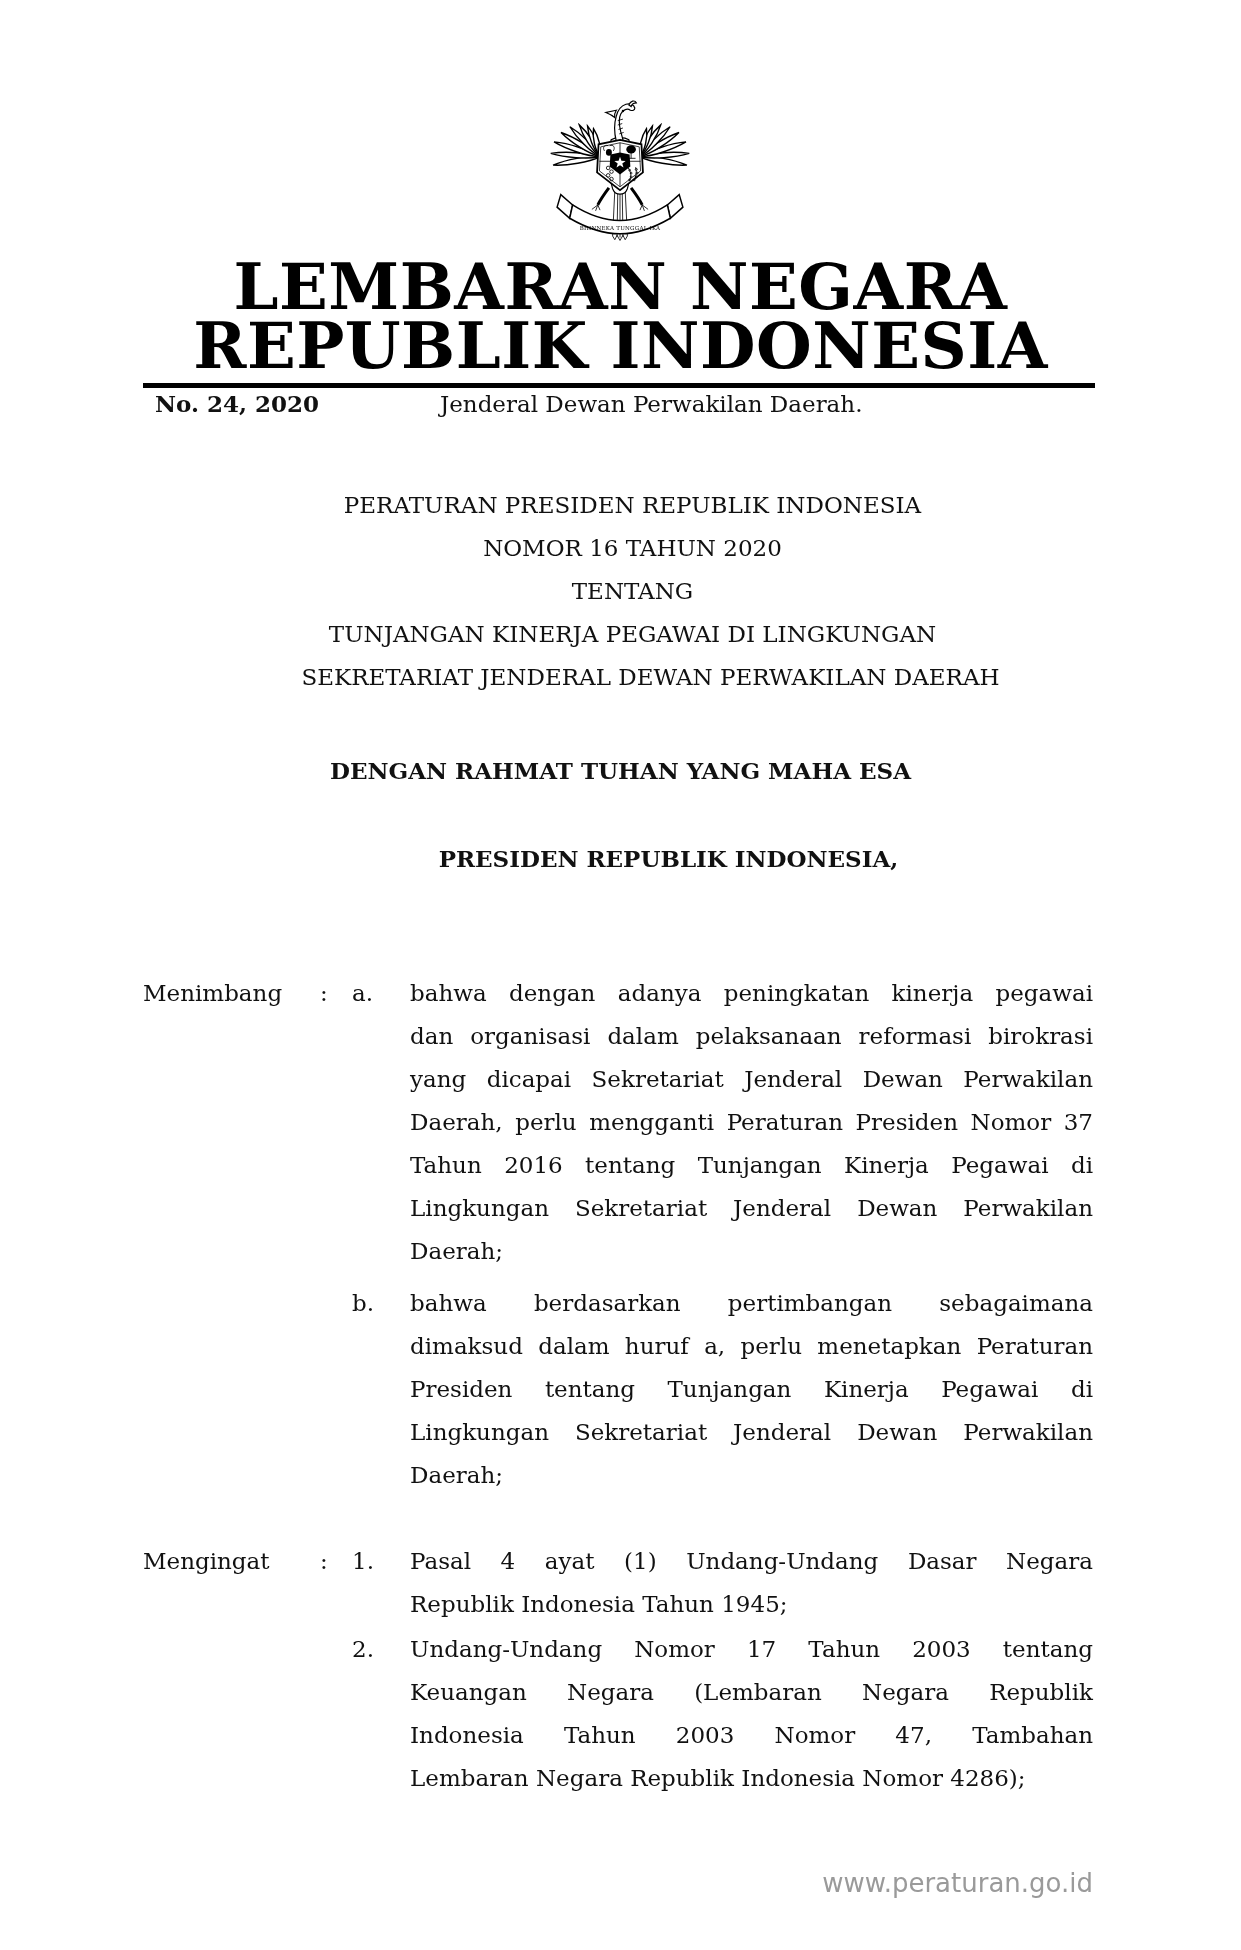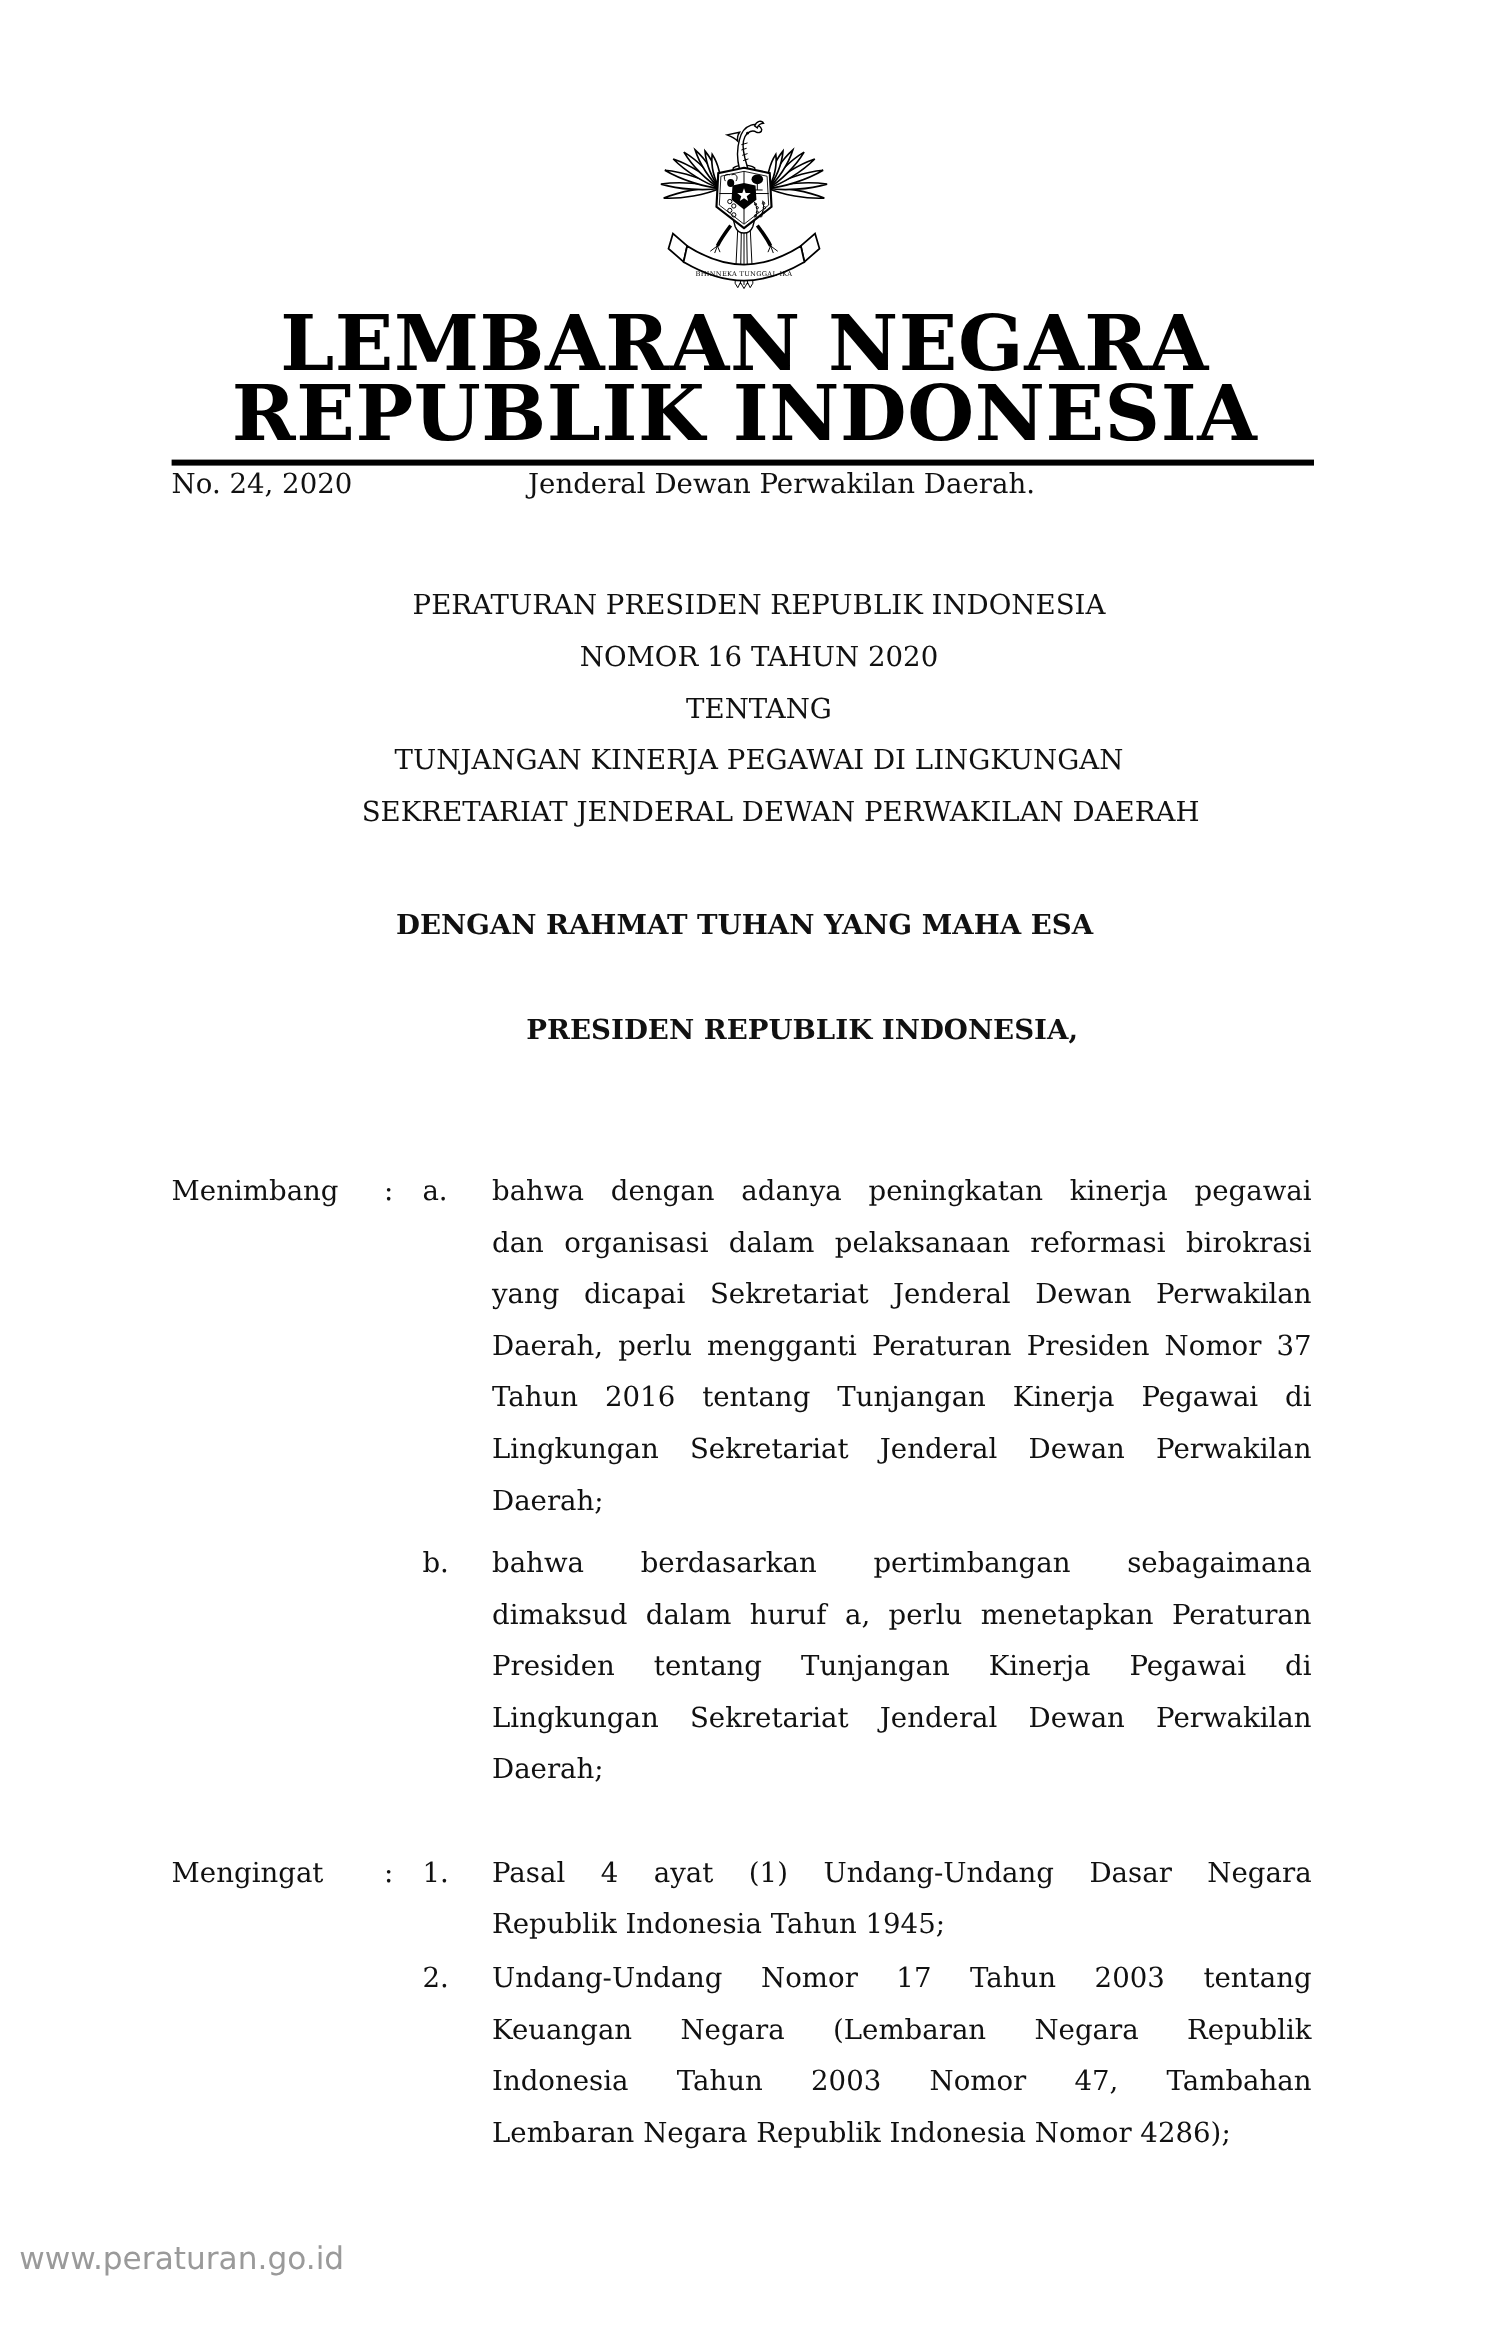--- a/index.html
+++ b/index.html
@@ -12,38 +12,38 @@
     overflow:hidden;
   }
   .emblem{position:absolute;left:546px;top:85px;width:148px;height:157px;}
   .masthead{
     position:absolute;top:257px;left:0;width:100%;
     text-align:center;font-weight:bold;font-size:64px;line-height:59px;
     letter-spacing:0.5px;color:#000;
   }
   .rule{position:absolute;top:383px;left:143px;width:952px;height:5px;background:#000;}
   .issue-row{position:absolute;top:389px;left:143px;width:952px;font-size:23px;line-height:30px;}
-  .issue-no{position:absolute;left:0;top:0;white-space:nowrap;}
+  .issue-no{position:absolute;left:12px;top:0;white-space:nowrap;font-weight:bold;}
   .subject{position:absolute;left:297px;top:0;width:653px;}
   .jline{text-align:justify;text-align-last:justify;}
   .jline.last{text-align-last:left;}
   .reg-title{position:absolute;top:484px;left:0;width:100%;font-size:23px;line-height:43px;}
   .center-lines .jline{text-align:center;text-align-last:center;margin-left:24px;}
   .center-lines .jline.last{text-align-last:center;padding-left:36px;}
   .single-center{position:absolute;left:0;width:100%;text-align:center;font-size:23px;line-height:43px;font-weight:bold;}
   .invocation{top:749px;}
   .authority{top:837px;margin-left:48px;}
   .side-label{position:absolute;left:143px;font-size:23px;line-height:43px;white-space:nowrap;}
   .colon{position:absolute;left:320px;font-size:23px;line-height:43px;}
   .marker{position:absolute;left:352px;font-size:23px;line-height:43px;}
   .para{position:absolute;left:410px;width:683px;font-size:23px;line-height:43px;}
   .footer{
-    position:absolute;top:1868px;left:0;width:1093px;text-align:left;
+    position:absolute;top:1868px;left:0;width:1093px;text-align:right;
     font-family:"DejaVu Sans","Liberation Sans",sans-serif;
-    font-size:26px;color:#9a9a9a;padding-left:16px;
+    font-size:26px;color:#9a9a9a;
   }
   svg .th{fill:none;stroke:#000;stroke-width:1.1;}
   svg .wh{fill:#fff;stroke:#000;stroke-width:1.6;}
 </style>
 </head>
 <body>
 
 <div class="page">
 
   <svg class="emblem" viewBox="0 0 200 212" xmlns="http://www.w3.org/2000/svg">

